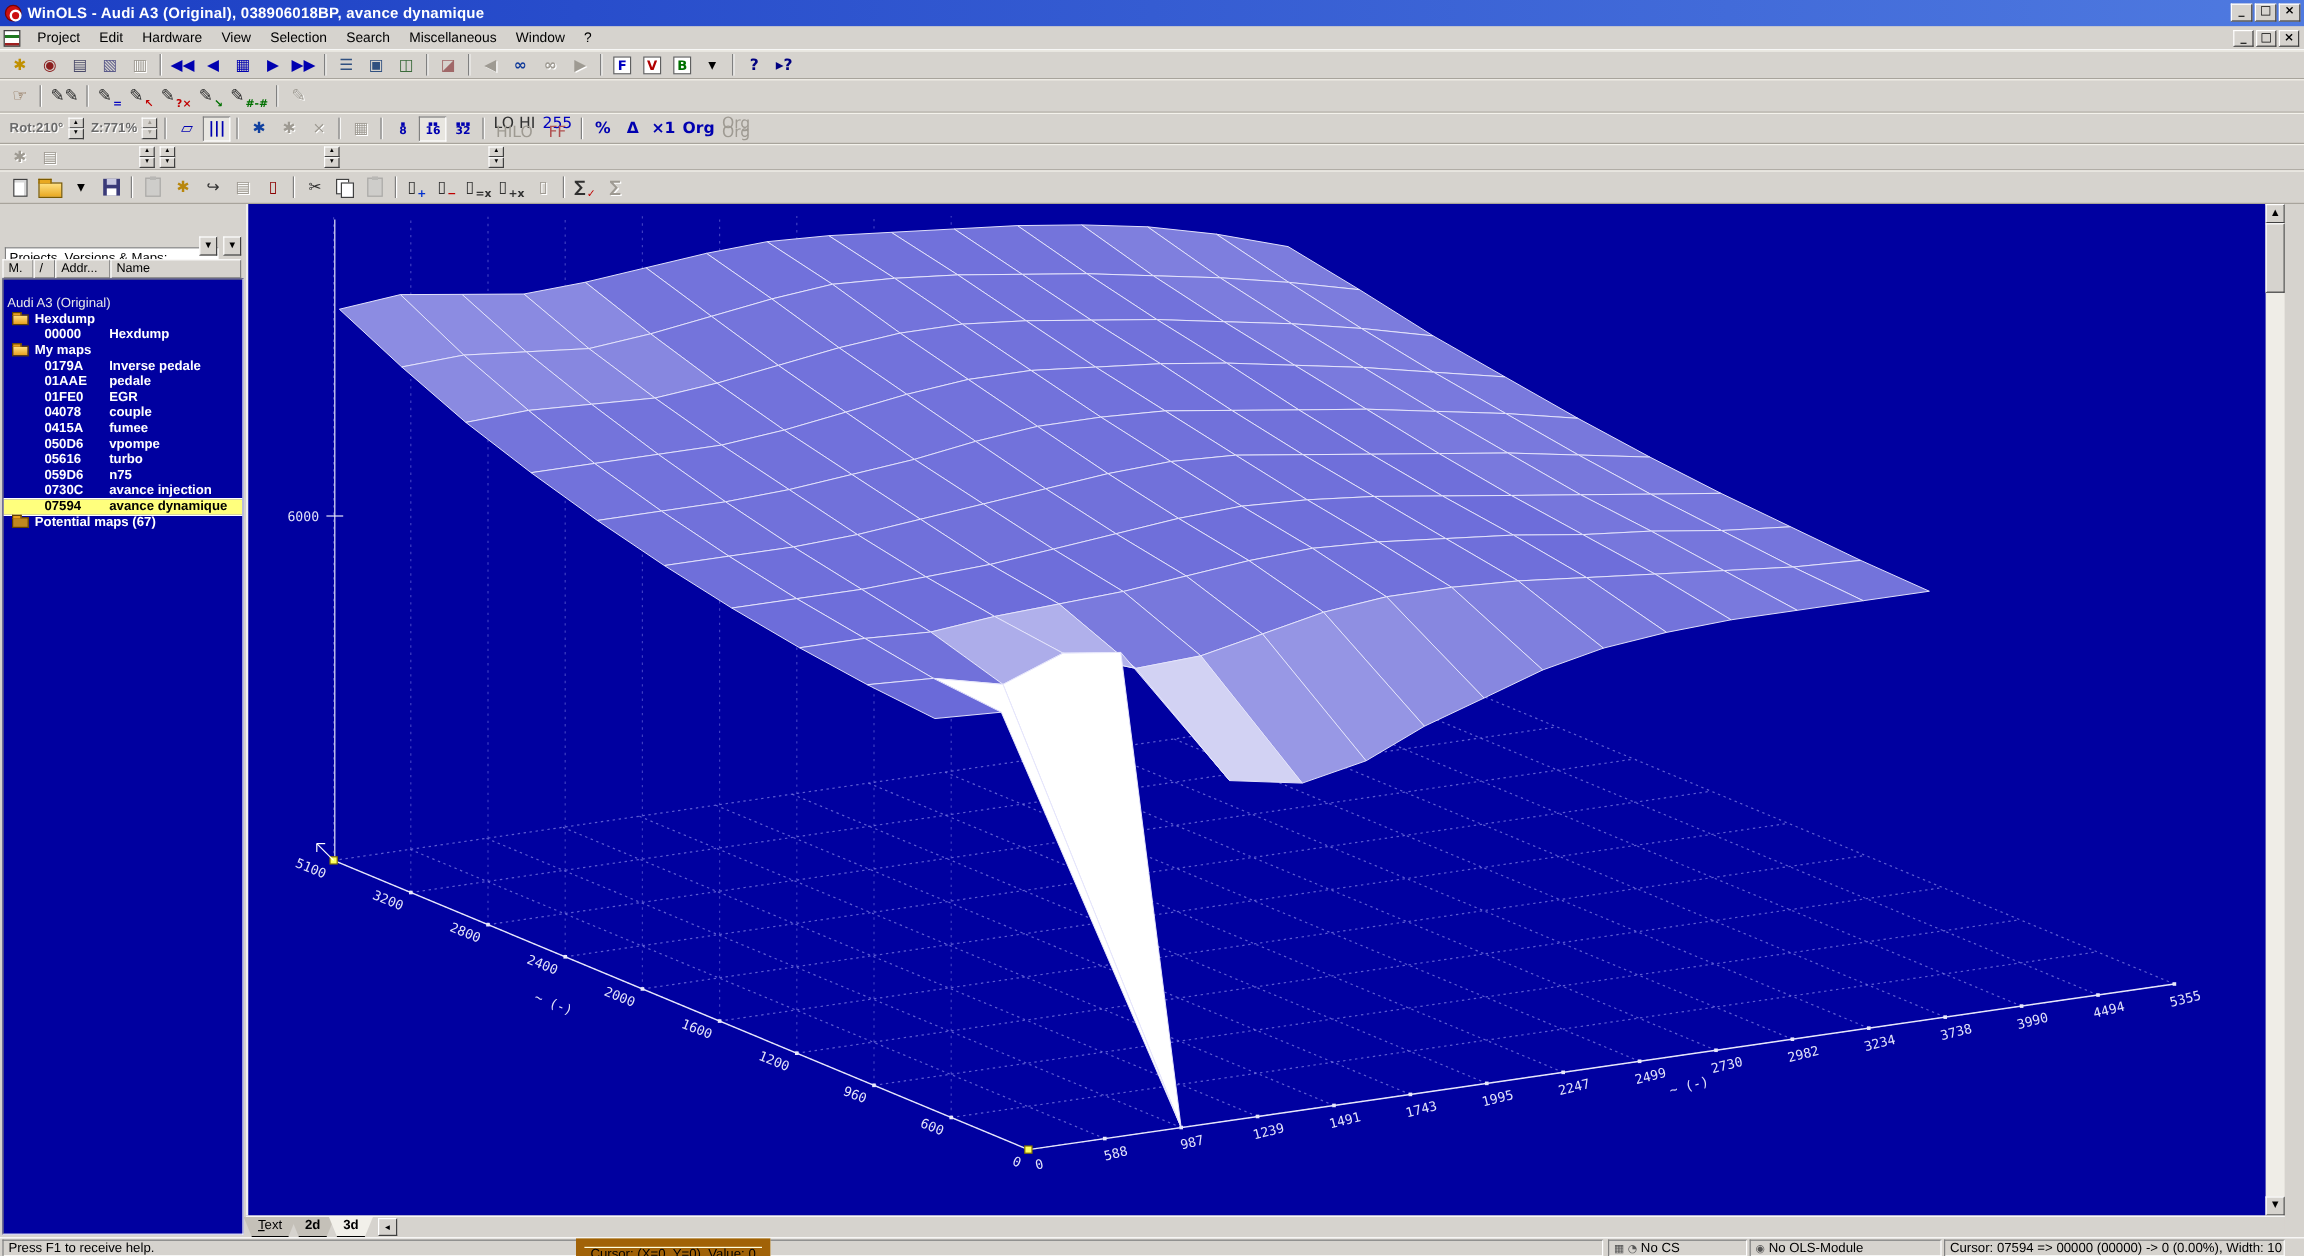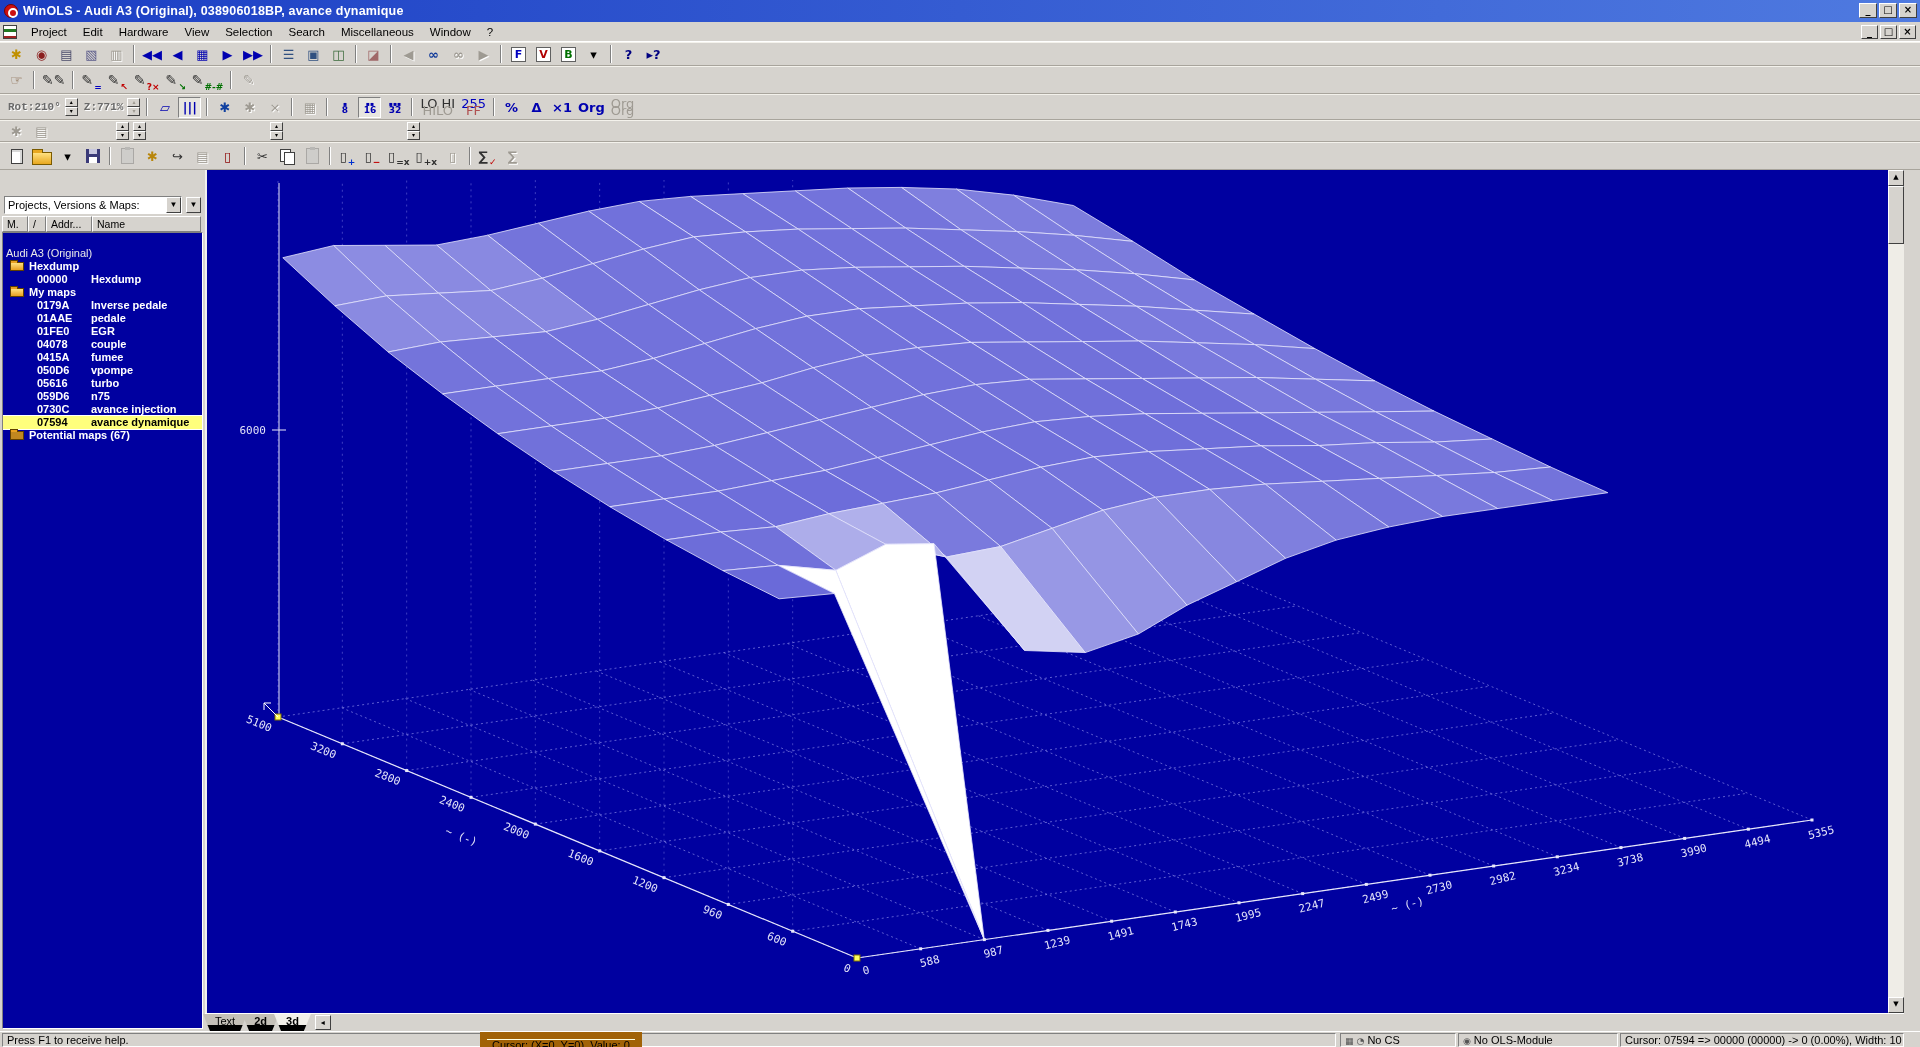--- a/index.html
+++ b/index.html
@@ -52,21 +52,21 @@
   .spin{width:13px;height:18px;display:flex;flex-direction:column;margin:0 2px;}
   .spb{flex:1;background:#d6d3ce;border:1px solid;border-color:#fff #404040 #404040 #fff;
     font-size:6px;line-height:6px;text-align:center;color:#000;}
   .spin.disabled .spb{color:#9e9a92;}
   .stack{display:flex;flex-direction:column;align-items:center;line-height:6px;}
   .stack span:first-child{font-size:6px;}
   .stack span:last-child{font-size:9px;font-weight:bold;}
   .stack2{display:flex;flex-direction:column;align-items:center;line-height:7px;}
   .stack2 span{font-size:13px;font-weight:normal;letter-spacing:0;}
   .tfield{font-size:11px;color:#6a6a6a;text-shadow:1px 1px 0 #fff;margin:0 2px 0 4px;
-    font-weight:bold;font-family:Liberation Mono, monospace;}
+    font-weight:bold;}
   
   .cicon{display:block;}
   .ci-page{width:12px;height:15px;background:#fff;border:1px solid #404040;
     box-shadow:inset -2px 2px 0 #d8d8d8;}
   .ci-folder{width:20px;height:13px;background:linear-gradient(#ffe080,#e8a820);
     border:1px solid #7a5a00;position:relative;margin-top:4px;}
   .ci-folder::before{content:'';position:absolute;top:-4px;left:-1px;width:9px;height:3px;
     background:#e8a820;border:1px solid #7a5a00;border-bottom:none;}
   .ci-disk{width:14px;height:14px;background:#3a3a78;position:relative;}
   .ci-disk::before{content:'';position:absolute;left:3px;top:0;width:8px;height:5px;background:#c8c8e0;}
@@ -79,21 +79,21 @@
   .ci-clipboard{width:13px;height:16px;background:#c8c6c0;border:1px solid #77756e;position:relative;}
   .ci-clipboard::before{content:'';position:absolute;left:3px;top:-2px;width:5px;height:3px;
     background:#9a9890;}
   .tbtn.disabled .cicon{opacity:.45;filter:grayscale(1);}
 
   
   #workarea{position:absolute;left:0;top:170px;width:1920px;height:861px;background:#d6d3ce;}
 
   
   #sidebar{position:absolute;left:0;top:0;width:205px;height:861px;background:#d6d3ce;}
-  #combo{position:absolute;left:4px;top:26px;width:178px;height:18px;background:#fff;
+  #combo{position:absolute;left:4px;top:36px;width:178px;height:18px;background:#fff;
     border:1px solid;border-color:#808080 #fff #fff #808080;font-size:11px;
     padding:2px 16px 10px 3px;white-space:nowrap;overflow:hidden;}
   .combo-btn{position:absolute;top:27px;width:15px;height:16px;background:#d6d3ce;
     border:1px solid;border-color:#fff #404040 #404040 #fff;font-size:8px;line-height:14px;
     text-align:center;}
   #combo-drop1{left:166px;}
   #combo-drop2{left:186px;}
   #treeheaders{position:absolute;left:2px;top:46px;width:201px;height:16px;display:flex;}
   .thead{height:16px;background:#d6d3ce;border:1px solid;
     border-color:#fff #808080 #808080 #fff;font-size:10.5px;padding:1px 0 0 4px;color:#000;
@@ -126,21 +126,21 @@
     color:#000;font-family:"DejaVu Sans",sans-serif;}
   #vthumb{position:absolute;left:0;top:16px;width:16px;height:58px;background:#d6d3ce;
     border:1px solid;border-color:#fff #404040 #404040 #fff;}
   #rightstrip{position:absolute;left:1904px;top:0;width:16px;height:861px;background:#d6d3ce;}
 
   
   #tabstrip{position:absolute;left:205px;top:843px;width:1699px;height:18px;background:#d6d3ce;
     border-top:1px solid #fff;display:flex;align-items:stretch;padding-left:3px;}
   .tab{padding:1px 12px 0 12px;font-size:11px;color:#000;background:#c4c0b8;
     clip-path:polygon(0 0,100% 0,calc(100% - 7px) 100%,7px 100%);margin-left:-5px;
-    border-bottom:6px solid #000000;}
+    border-bottom:1px solid #000000;}
   .tab.active{background:#f2f0ea;font-weight:bold;}
   .tab.b{font-weight:bold;}
   #tabscroll{width:16px;height:15px;margin:1px 0 0 4px;background:#d6d3ce;border:1px solid;
     border-color:#fff #404040 #404040 #fff;font-size:8px;line-height:13px;text-align:center;}
 
   
   #statusbar{position:absolute;left:0;top:1031px;width:1920px;height:16px;background:#d6d3ce;
     border-top:1px solid #fff;font-size:11px;}
   .sbpanel{position:absolute;top:1px;height:14px;border:1px solid;
     border-color:#808080 #fff #fff #808080;padding:0 4px;line-height:12px;color:#000;

